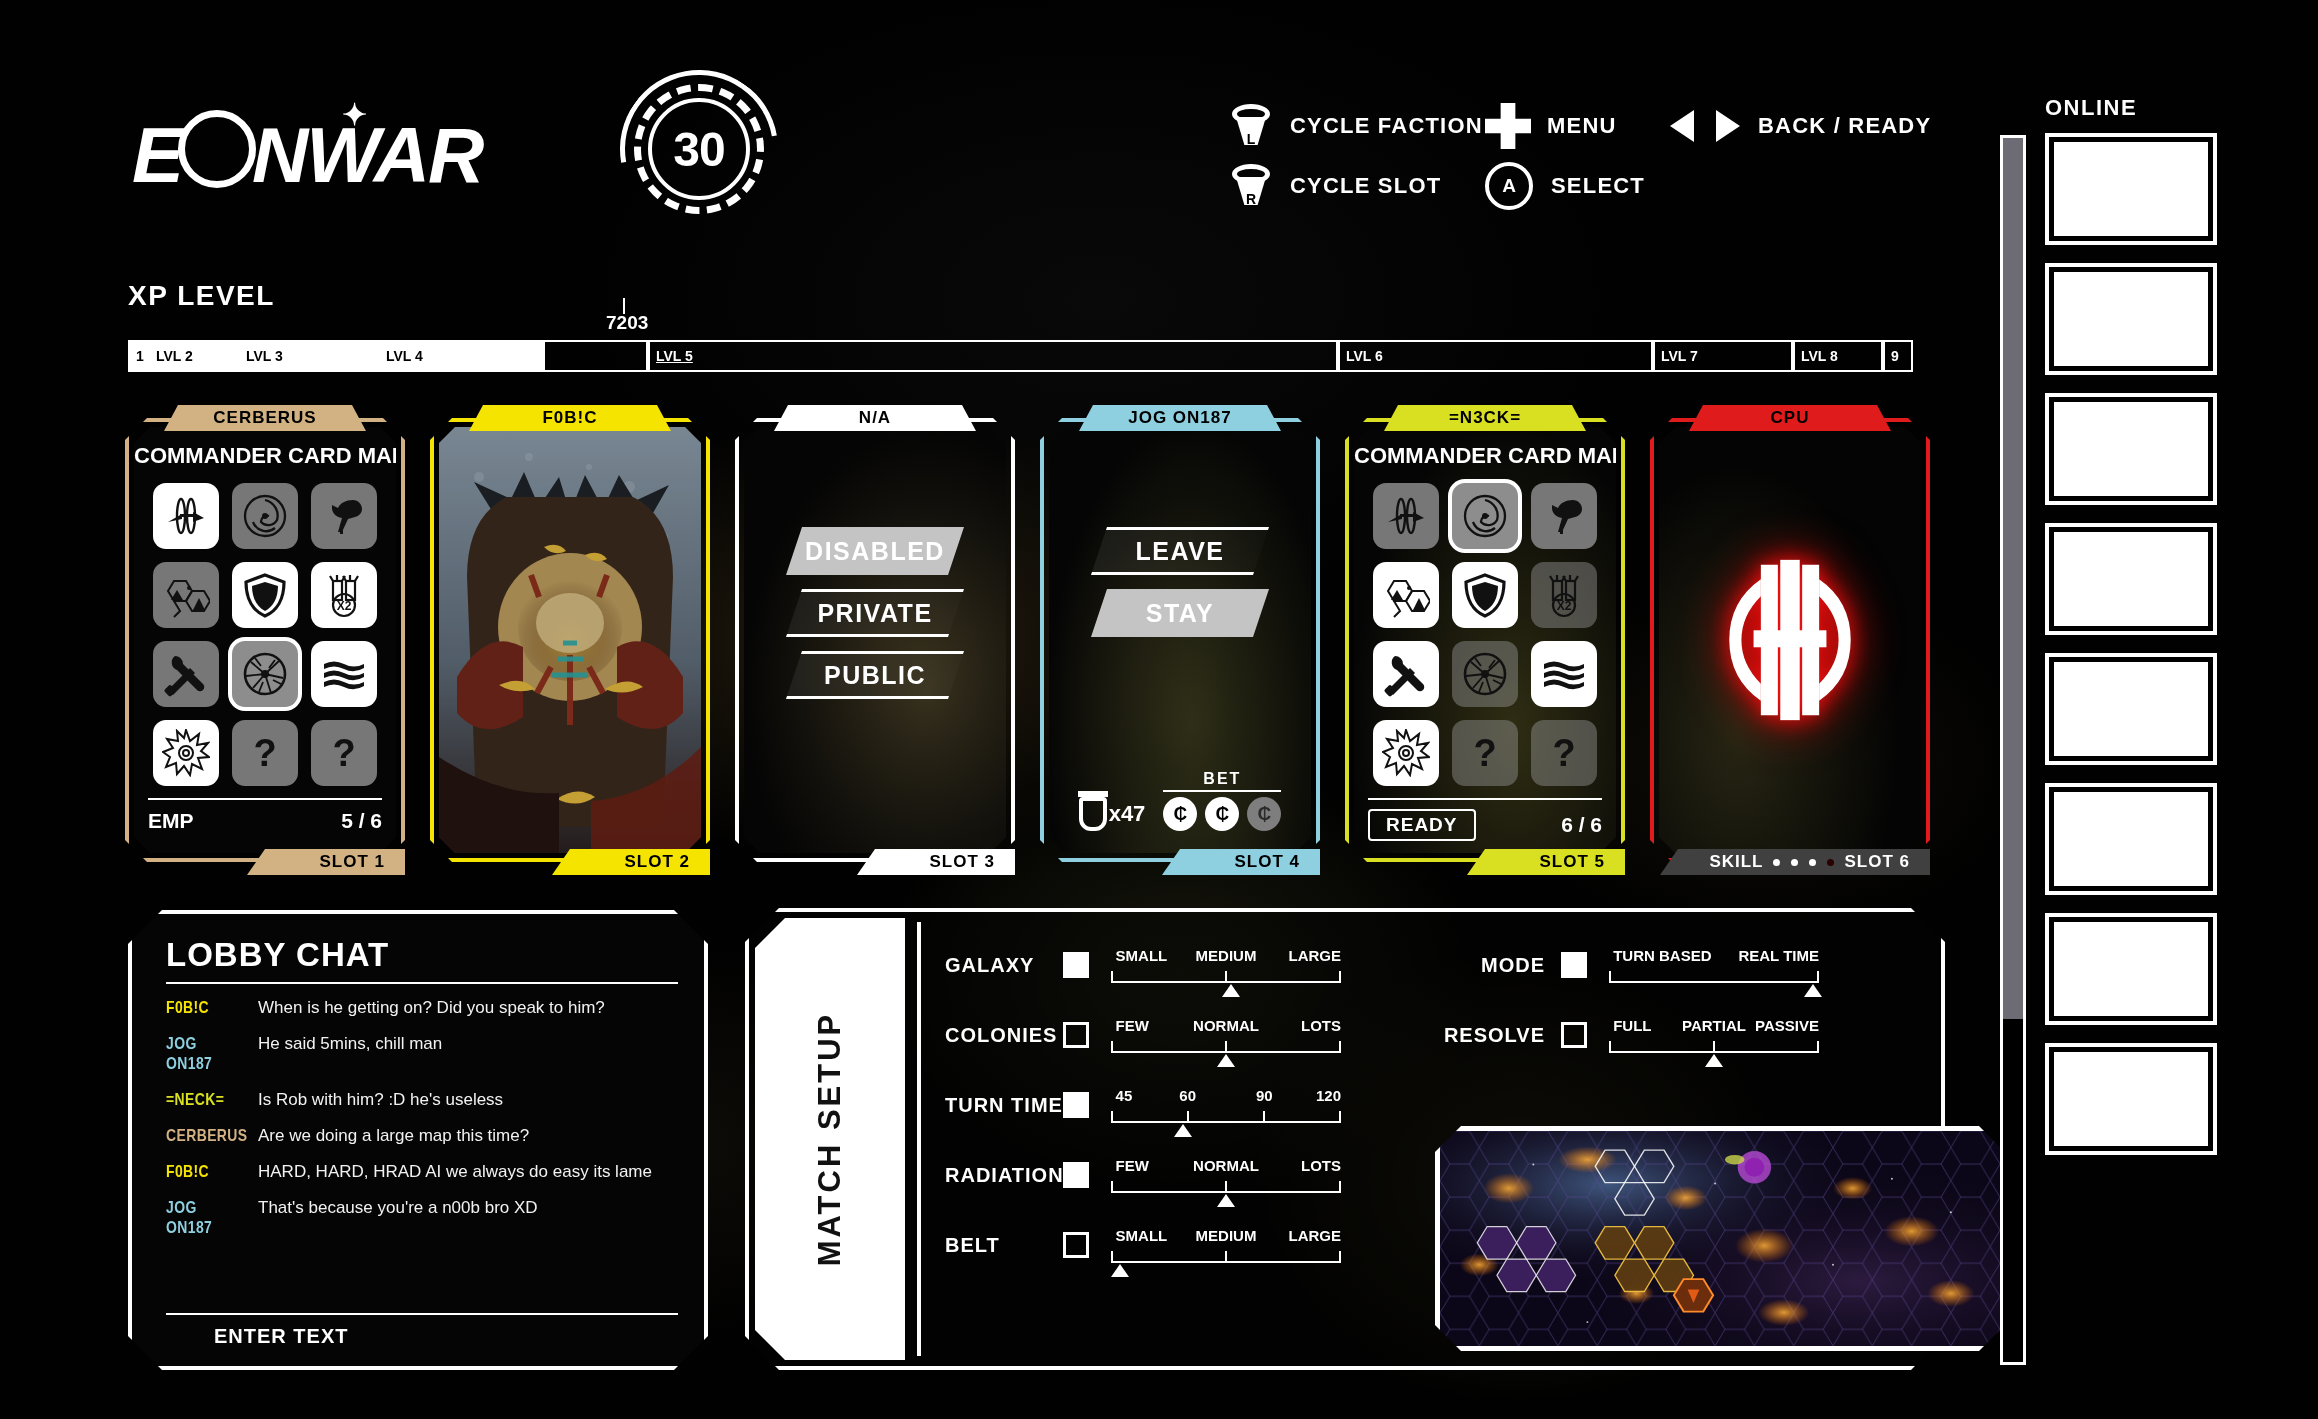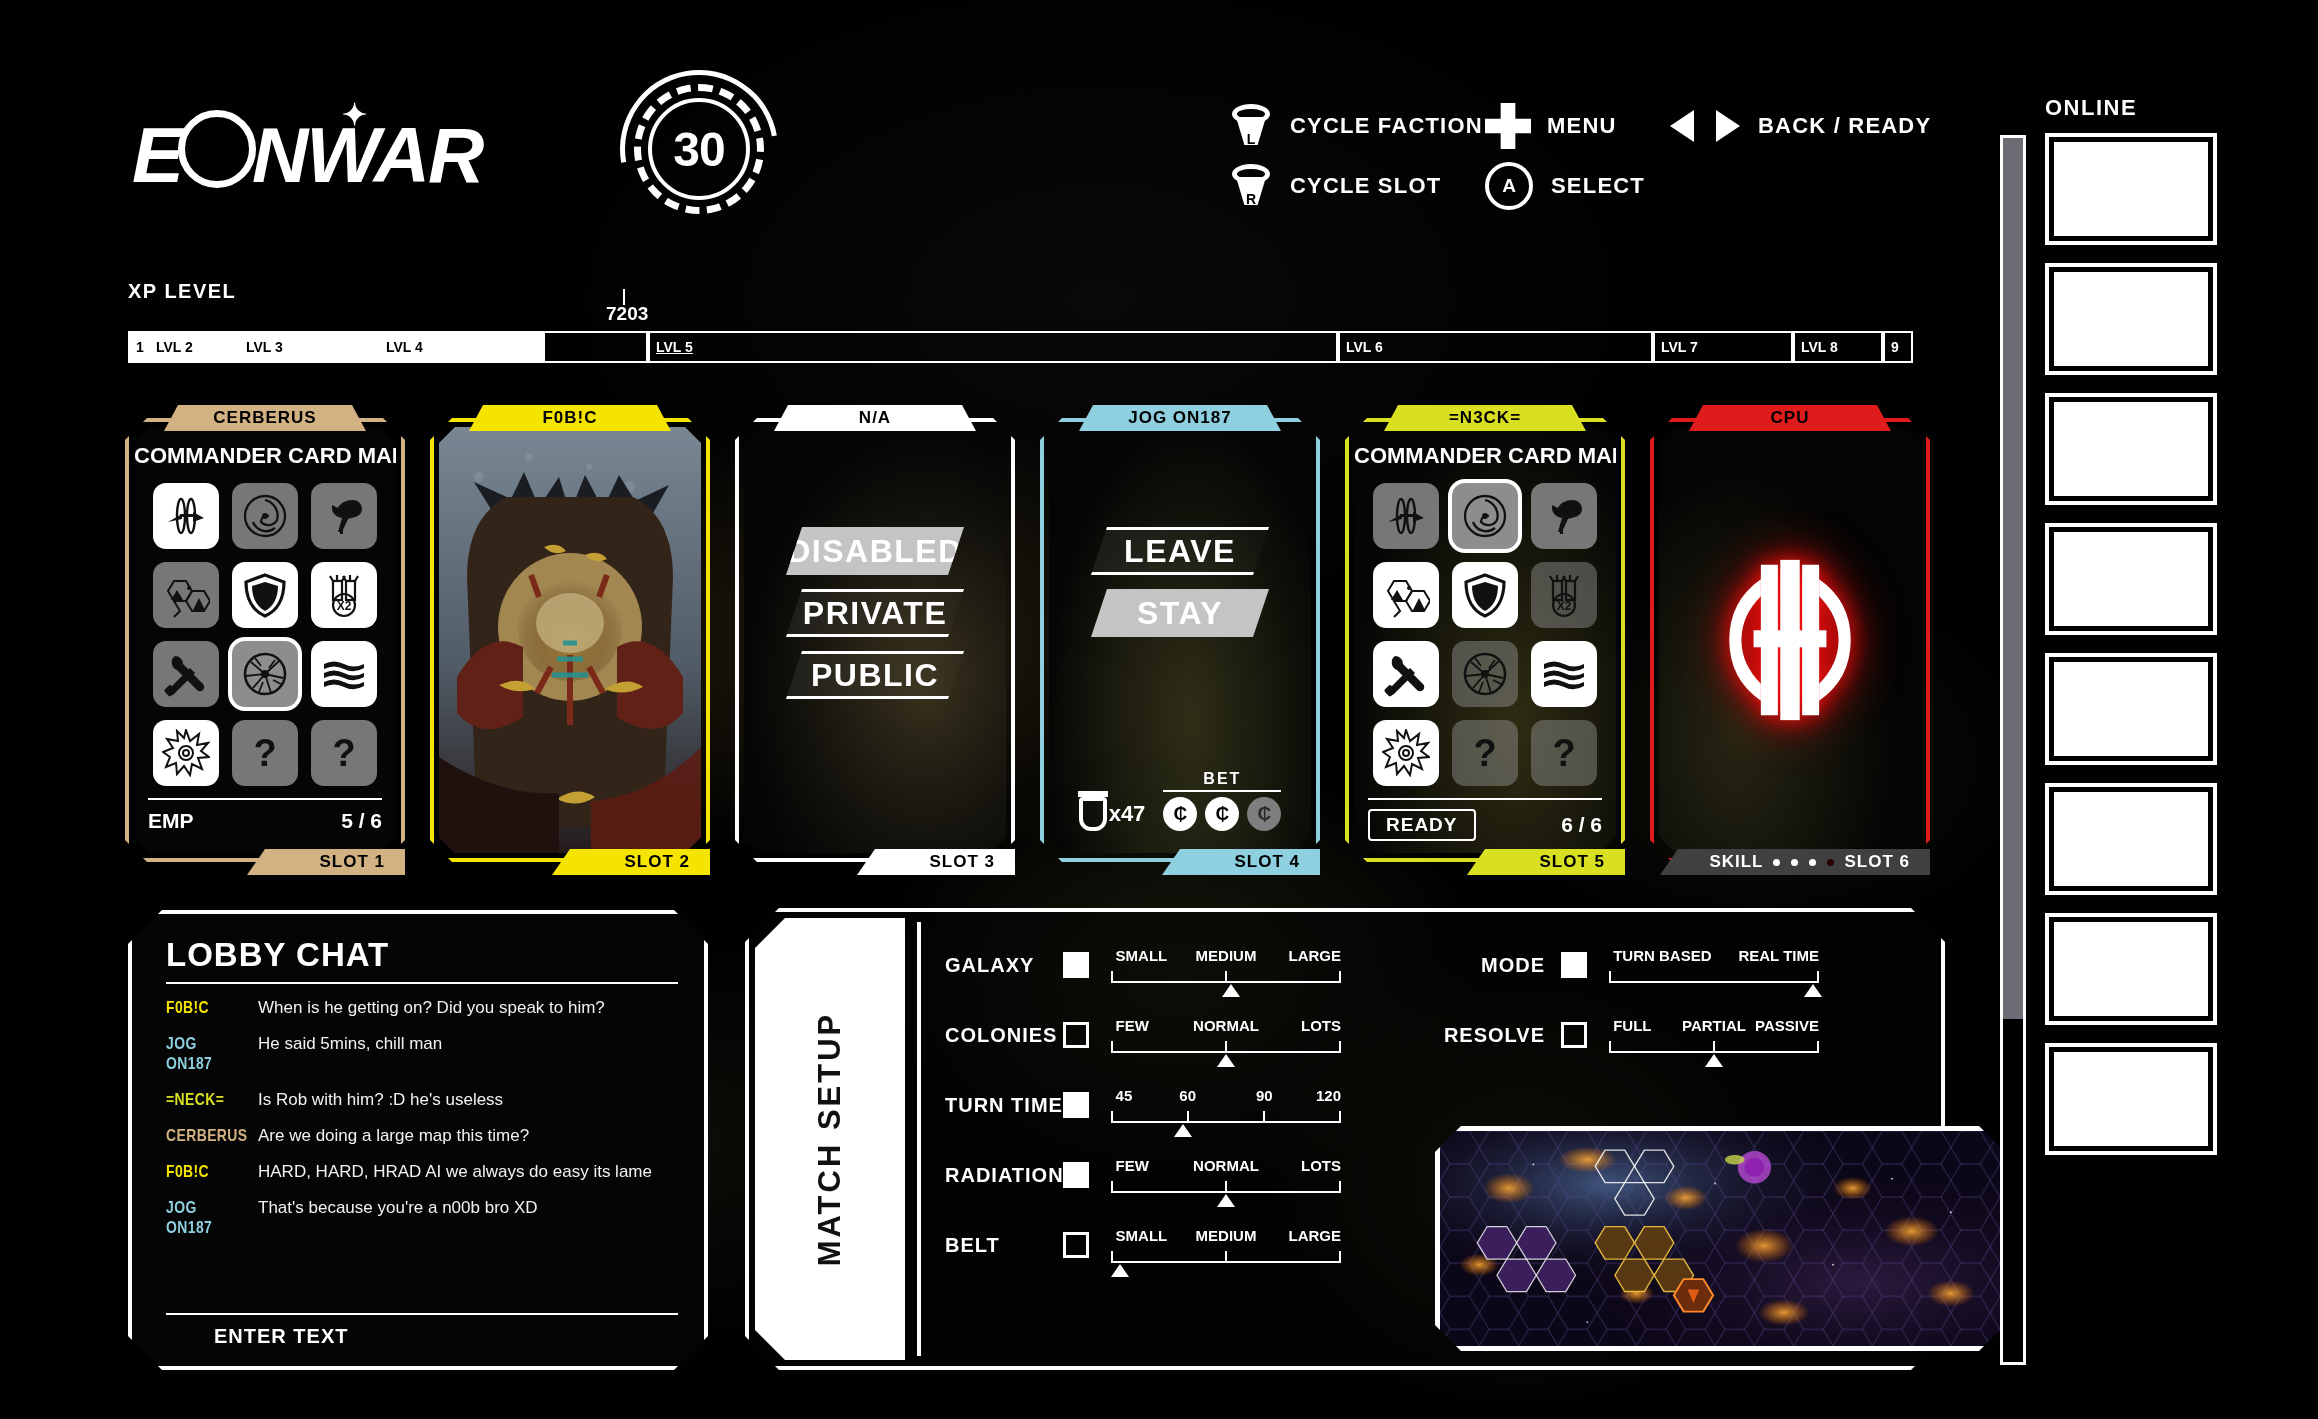--- a/index.html
+++ b/index.html
@@ -54,21 +54,21 @@
   .abtn{width:40px;height:40px;border:4px solid #fff;border-radius:50%;margin-right:18px;
        display:flex;align-items:center;justify-content:center;font-size:19px;font-weight:bold;flex:0 0 auto;}
   .bumper{width:62px;height:27px;border-radius:14px;background:#fff;color:#000;font-size:16px;
        font-weight:bold;display:flex;align-items:center;justify-content:center;margin-right:12px;flex:0 0 auto;}
   .tri{width:0;height:0;border-top:16px solid transparent;border-bottom:16px solid transparent;flex:0 0 auto;}
   .tri-l{border-right:24px solid #fff;margin-right:22px;}
   .tri-r{border-left:24px solid #fff;margin-right:18px;}
 
   
   #xp{position:absolute;left:128px;top:280px;width:1822px;}
-  #xp .title{font-size:20px;font-weight:bold;letter-spacing:1.5px;}
+  #xp .title{font-size:28px;font-weight:bold;letter-spacing:1.5px;}
   #xp .valwrap{position:relative;height:28px;}
   #xp .val{position:absolute;left:478px;top:0;font-size:19px;font-weight:bold;}
   #xp .track{display:flex;height:32px;}
   #xp .seg{border:2px solid #fff;box-sizing:border-box;position:relative;
        display:flex;align-items:center;overflow:hidden;}
   #xp .seg span{font-size:14px;font-weight:bold;padding-left:6px;position:relative;z-index:2;}
   #xp .seg .fill{position:absolute;left:0;top:0;bottom:0;background:#fff;}
   #xp .seg.filled span{color:#000;}
   #xp .tick{position:absolute;left:495px;top:-14px;width:2px;height:16px;background:#fff;}
 
@@ -101,21 +101,21 @@
   .ic.dim{background:rgba(150,150,150,.45);}
   .ic svg{width:48px;height:48px;display:block;}
   .ic .q{font-size:38px;font-weight:bold;color:#111;line-height:1;}
   .cardfooter{display:flex;align-items:center;justify-content:space-between;
      margin:12px 14px 0;border-top:2px solid #fff;padding-top:9px;font-size:21px;font-weight:bold;}
   .ready-btn{border:2px solid #fff;border-radius:4px;padding:3px 16px;font-size:19px;font-weight:bold;letter-spacing:1px;}
 
   
   .optlist{margin-top:100px;display:flex;flex-direction:column;align-items:center;gap:14px;}
   .opt{width:178px;height:48px;display:flex;align-items:center;justify-content:center;
-     font-size:32px;font-weight:bold;letter-spacing:1.5px;position:relative;
+     font-size:25px;font-weight:bold;letter-spacing:1.5px;position:relative;
      clip-path:polygon(16px 0,100% 0,calc(100% - 16px) 100%,0 100%);}
   .opt.off{border:0;color:#fff;background:linear-gradient(90deg,rgba(255,255,255,.07),rgba(255,255,255,.02));
      outline:none;}
   .opt.off::before{content:"";position:absolute;inset:0;
      background:linear-gradient(#fff,#fff) top/100% 3px no-repeat,
                 linear-gradient(#fff,#fff) bottom/100% 3px no-repeat;}
   .opt.on{background:#c4c4c4;color:#fff;}
   .opt span{position:relative;z-index:2;}
 
   .betrow{position:absolute;left:0;right:0;bottom:22px;display:flex;align-items:flex-end;

